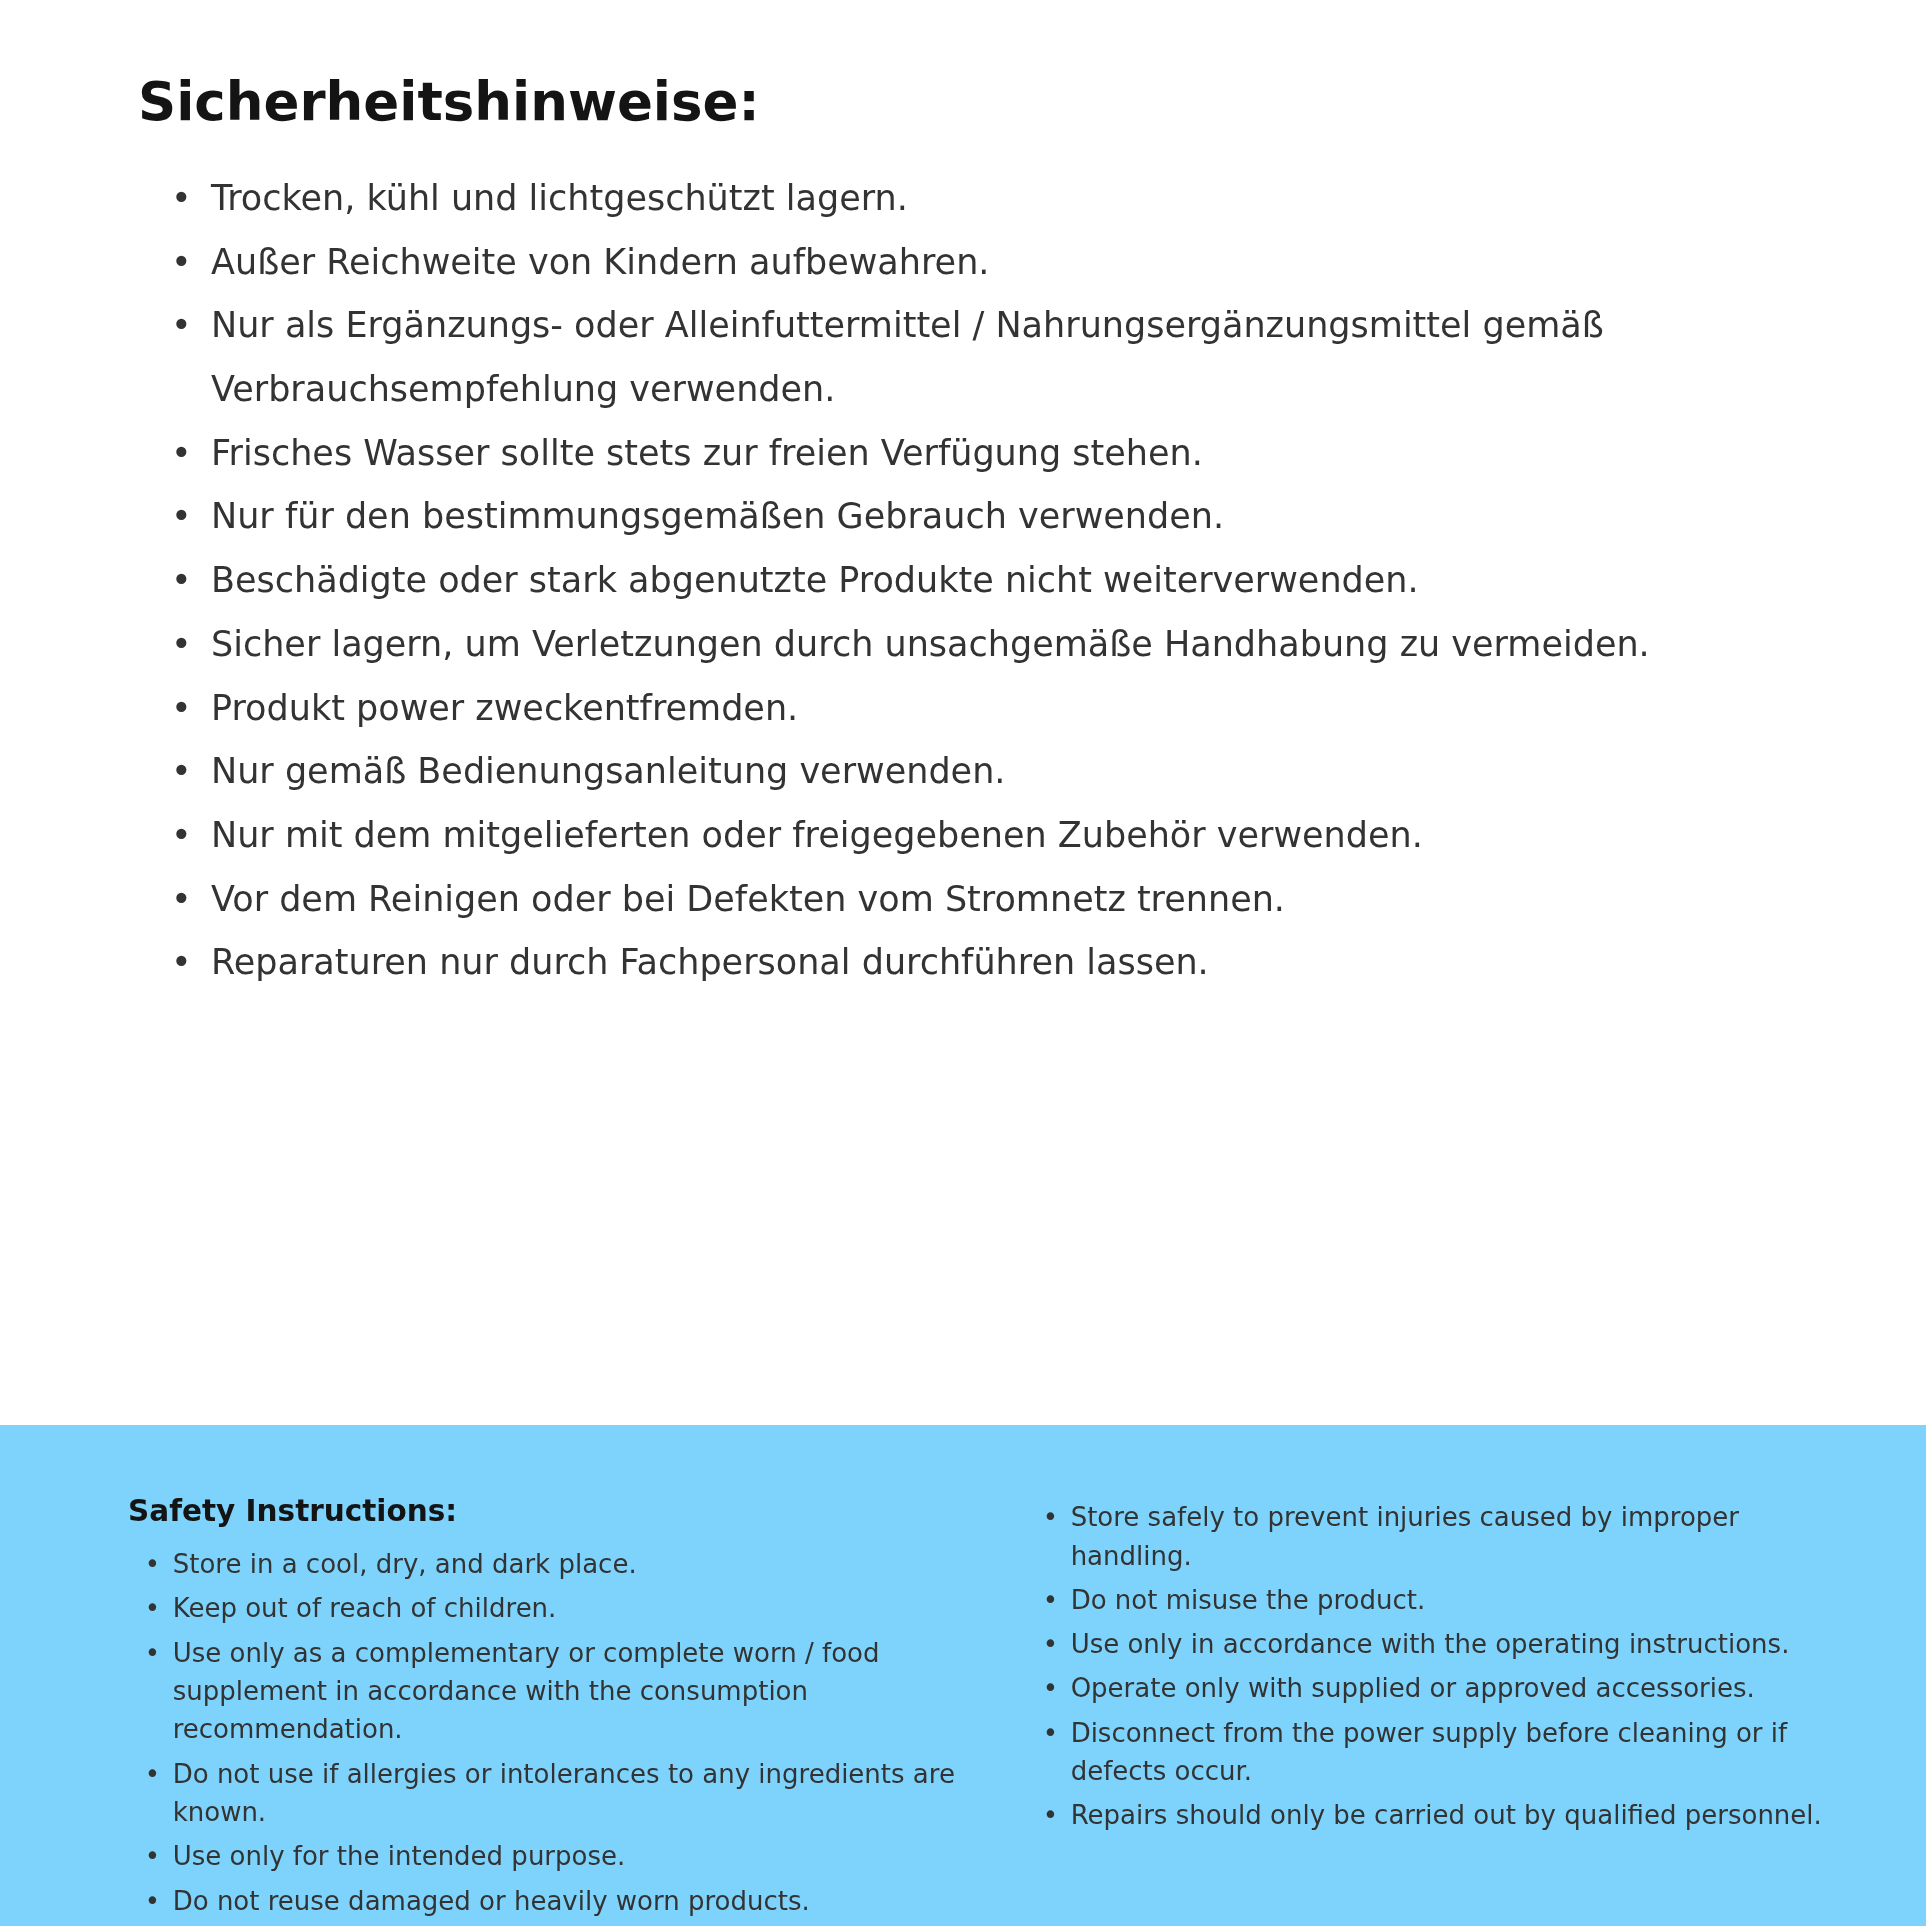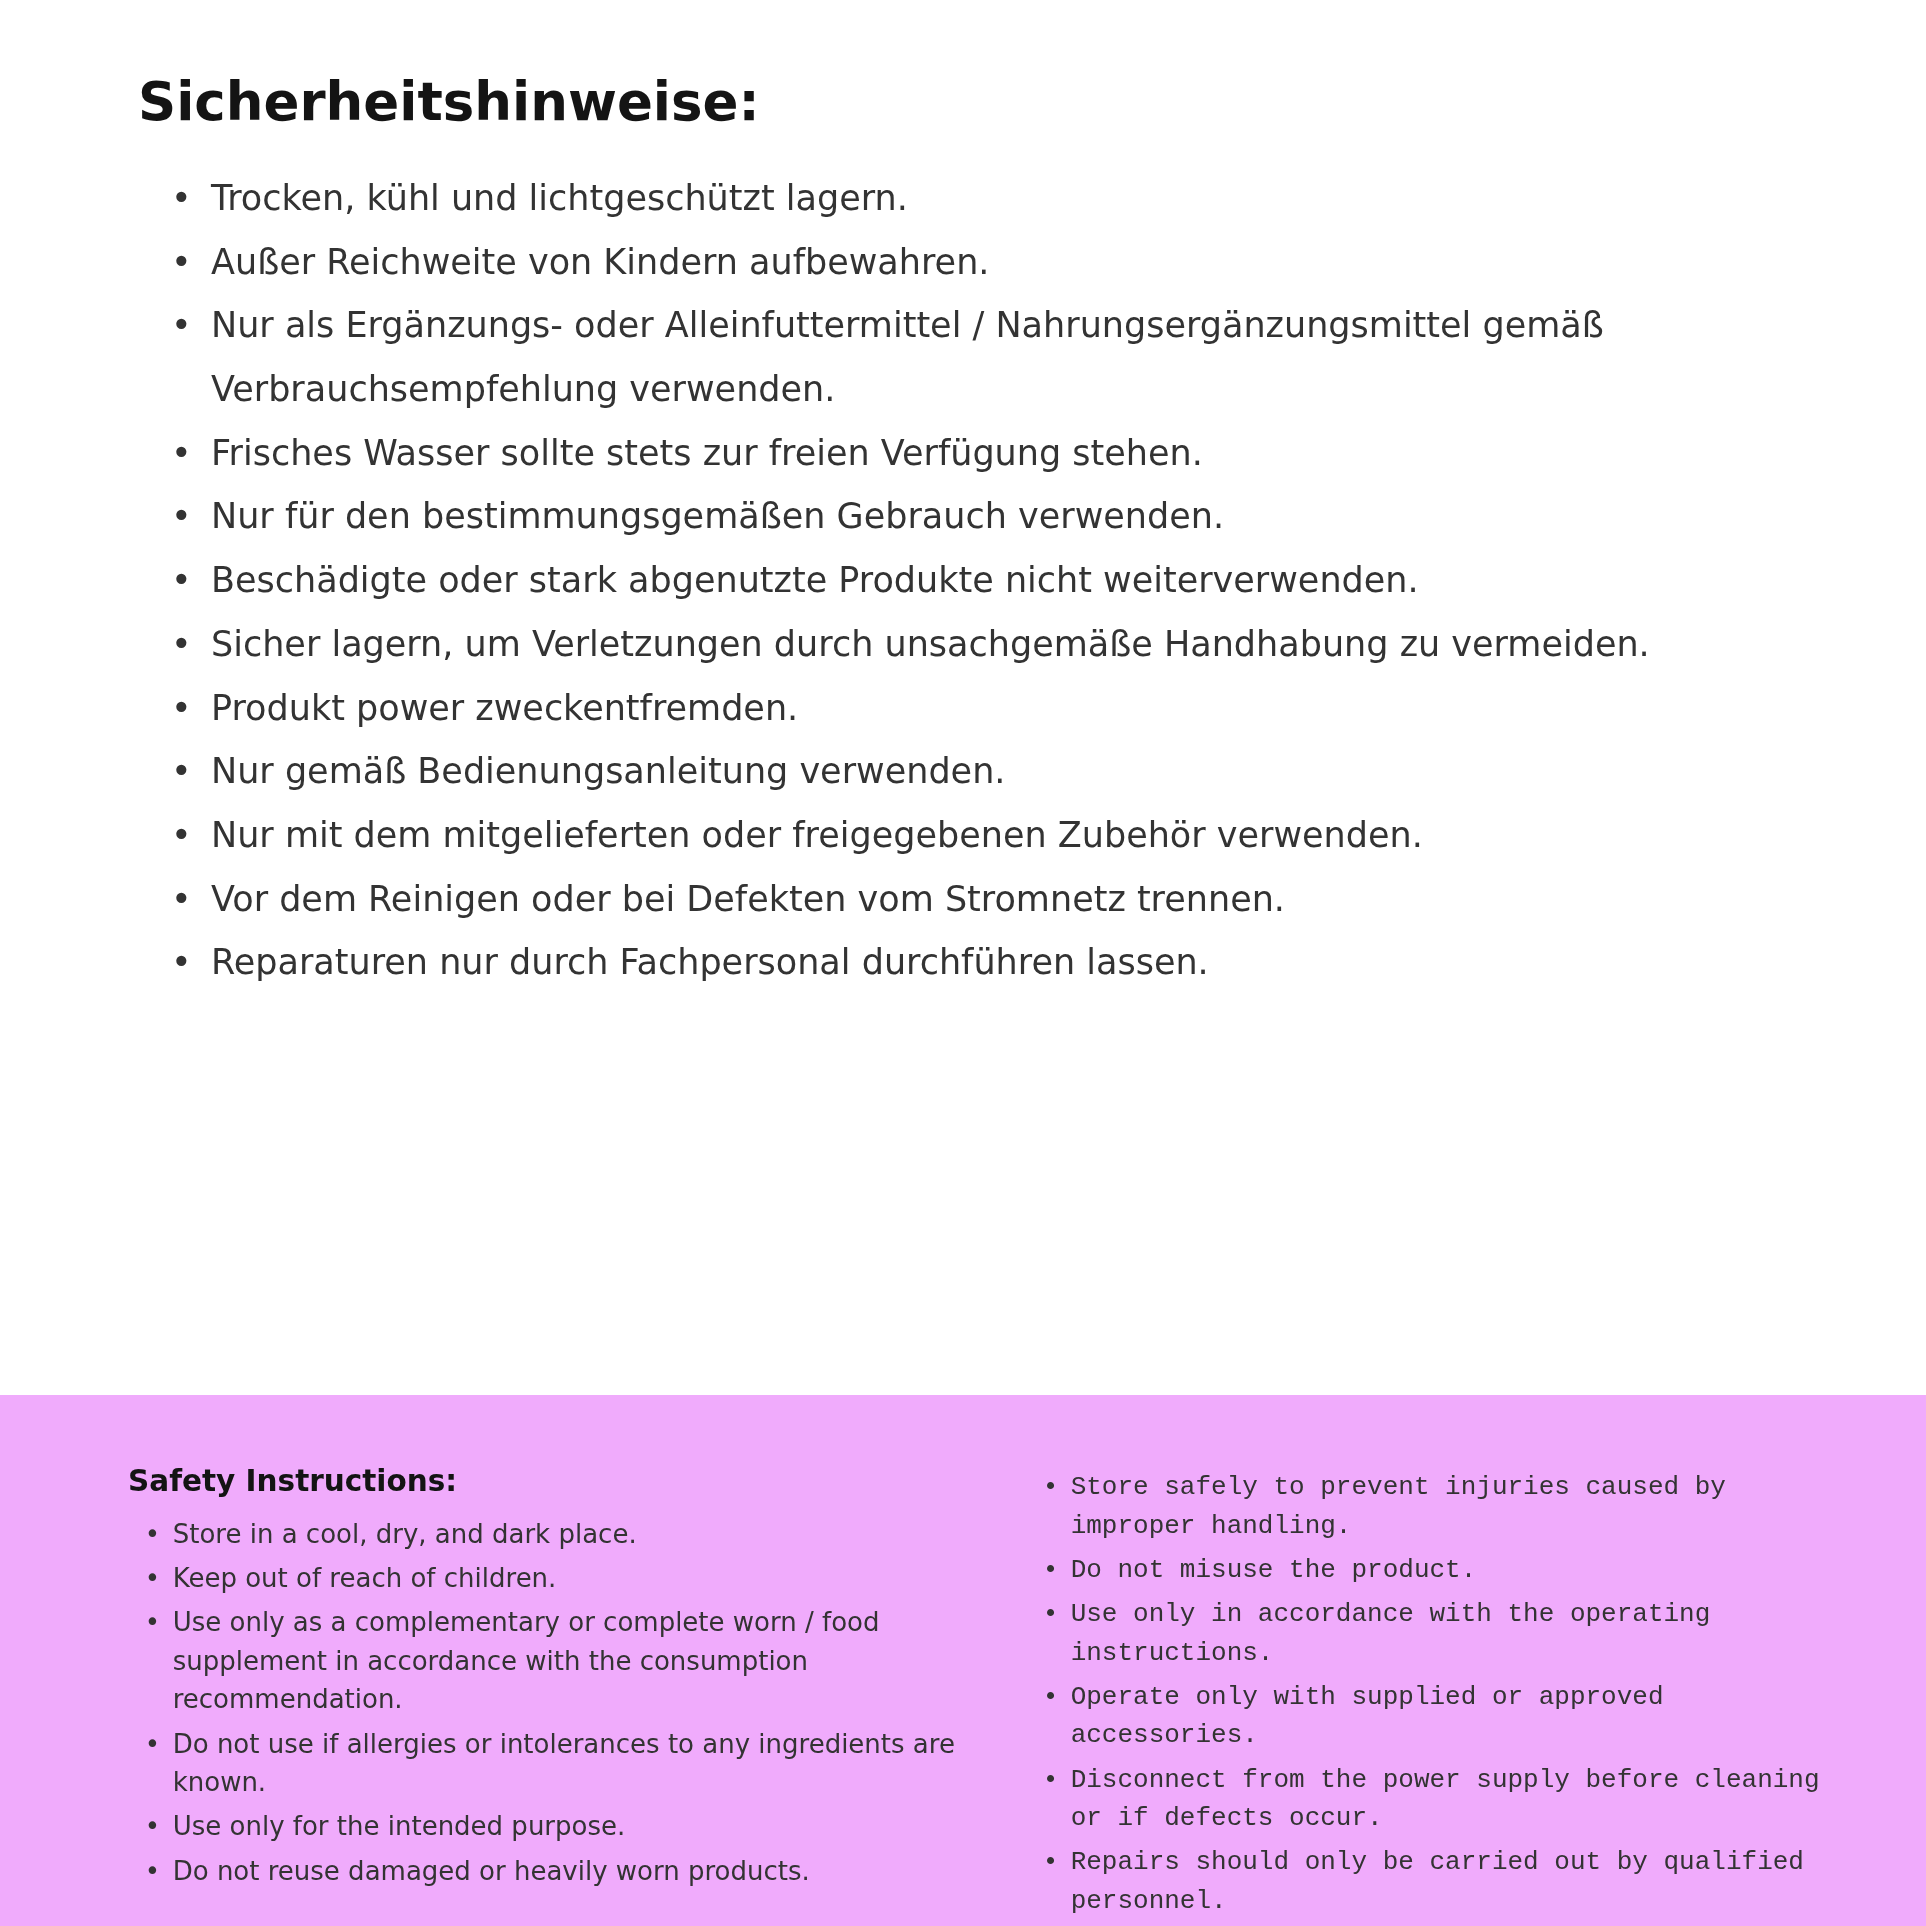--- a/index.html
+++ b/index.html
@@ -53,21 +53,21 @@
   ul.bullets li::before {
     content: "\2022";
     position: absolute;
     left: 0;
     top: 0;
   }
 
   
   .english-section {
     flex: 1;
-    background: #f0abfc;
+    background: #7dd3fc;
     box-sizing: border-box;
     padding: 69px 96px 0 128px;
     display: flex;
     gap: 77px;
   }
   .col {
     box-sizing: border-box;
   }
   .col-left  { width: 867px; }
   .col-right { width: 815px; padding-top: 3.9px; }
@@ -83,21 +83,20 @@
     line-height: 1.48;
     color: #333333;
   }
   ul.english-list li {
     position: relative;
     padding-left: 28px;
     margin-bottom: 5.8px;
   }
   .col-right ul.english-list {
     margin-left: 0;
-    font-family: Liberation Mono, monospace;
   }
 </style>
 </head>
 <body>
 
 <div class="page">
 
   <section class="german-section">
     <h1 class="german-title">Sicherheitshinweise:</h1>
     <ul class="bullets german-list">

